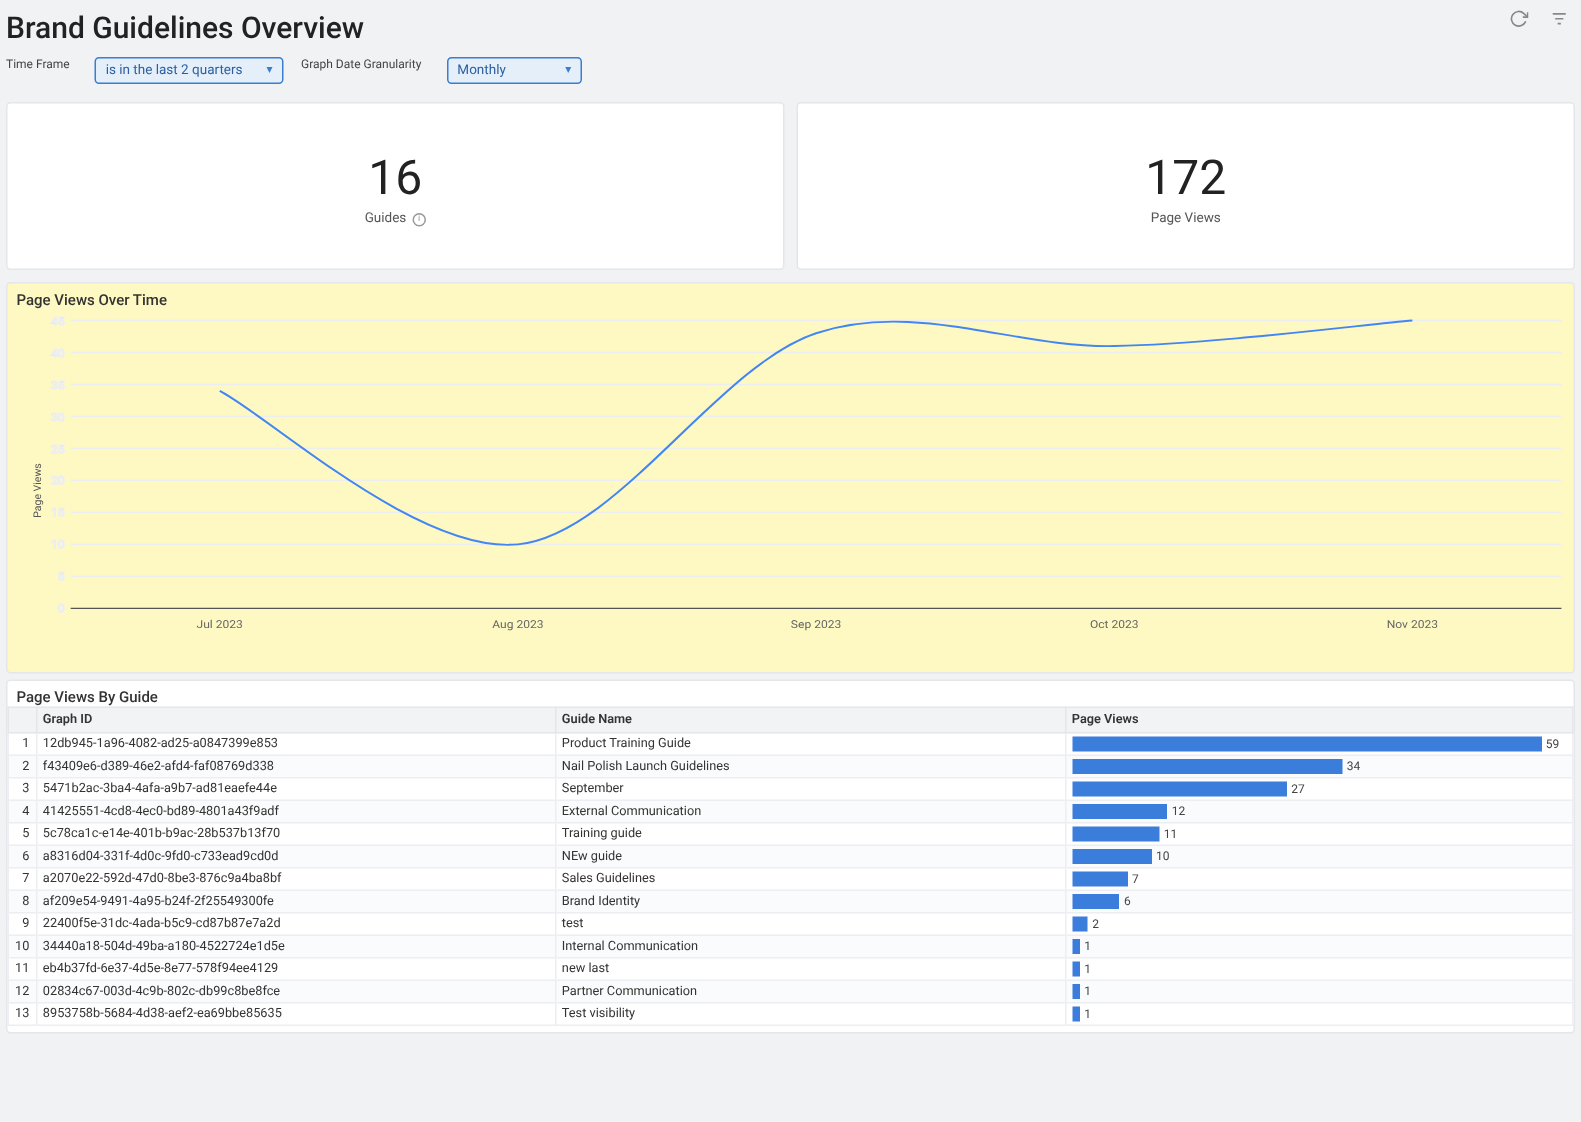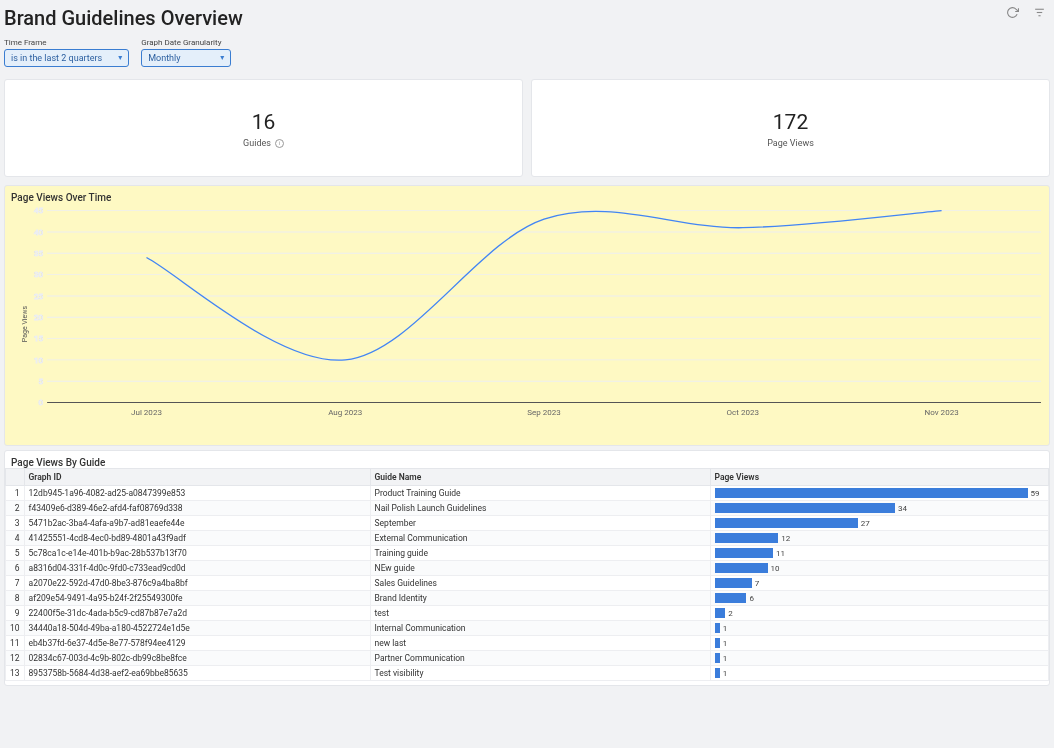--- a/index.html
+++ b/index.html
@@ -29,21 +29,21 @@
     color: #888;
   }
   .header-icons svg { width: 13px; height: 13px; cursor: pointer; }
   
   .filters {
     padding: 0 4px 8px 4px;
     display: flex;
     gap: 12px;
     align-items: flex-end;
   }
-  .filter-group { display: flex; flex-direction: column; gap: 2px; }
+  .filter-group { display: flex; flex-direction: row; gap: 17px; }
   .filter-label { font-size: 8px; color: #444; }
   .filter-select {
     font-size: 9px;
     padding: 3px 26px 3px 6px;
     border: 1px solid #3a7dd1;
     background: #e4effa;
     color: #2b5fa0;
     border-radius: 3px;
     height: 18px;
     line-height: 10px;
@@ -70,21 +70,21 @@
     background: #fff;
     border: 1px solid #e4e6ea;
     border-radius: 3px;
     flex: 1;
     display: flex;
     flex-direction: column;
     align-items: center;
     justify-content: center;
     padding: 30px 0 28px 0;
   }
-  .kpi-value { font-size: 21px; font-weight: 400; color: #222; }
+  .kpi-value { font-size: 32px; font-weight: 400; color: #222; }
   .kpi-label { font-size: 9px; color: #555; margin-top: 4px; display: flex; align-items: center; gap: 4px; }
   .info-icon {
     width: 9px; height: 9px; border: 1px solid #999; border-radius: 50%;
     display: inline-flex; align-items: center; justify-content: center;
     font-size: 6px; color: #999; line-height: 1;
   }
   
   .panel {
     background: #fef9c3;
     border: 1px solid #e4e6ea;

